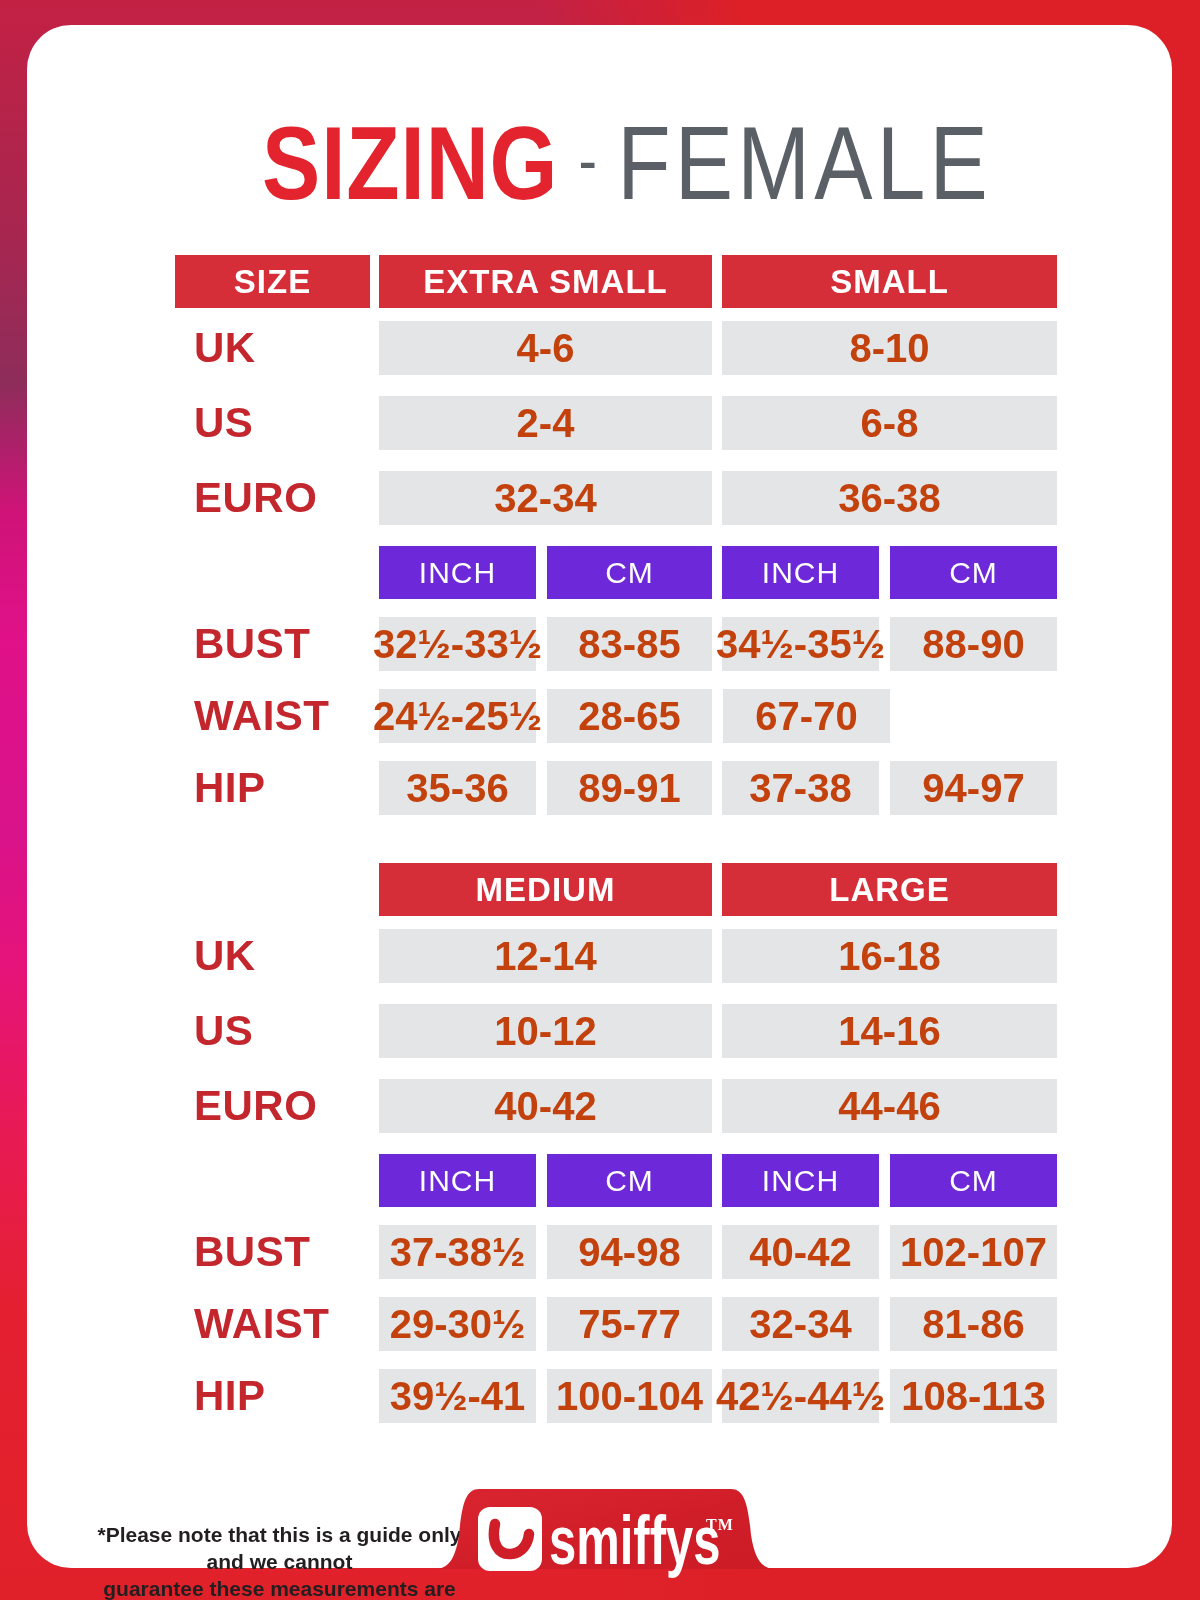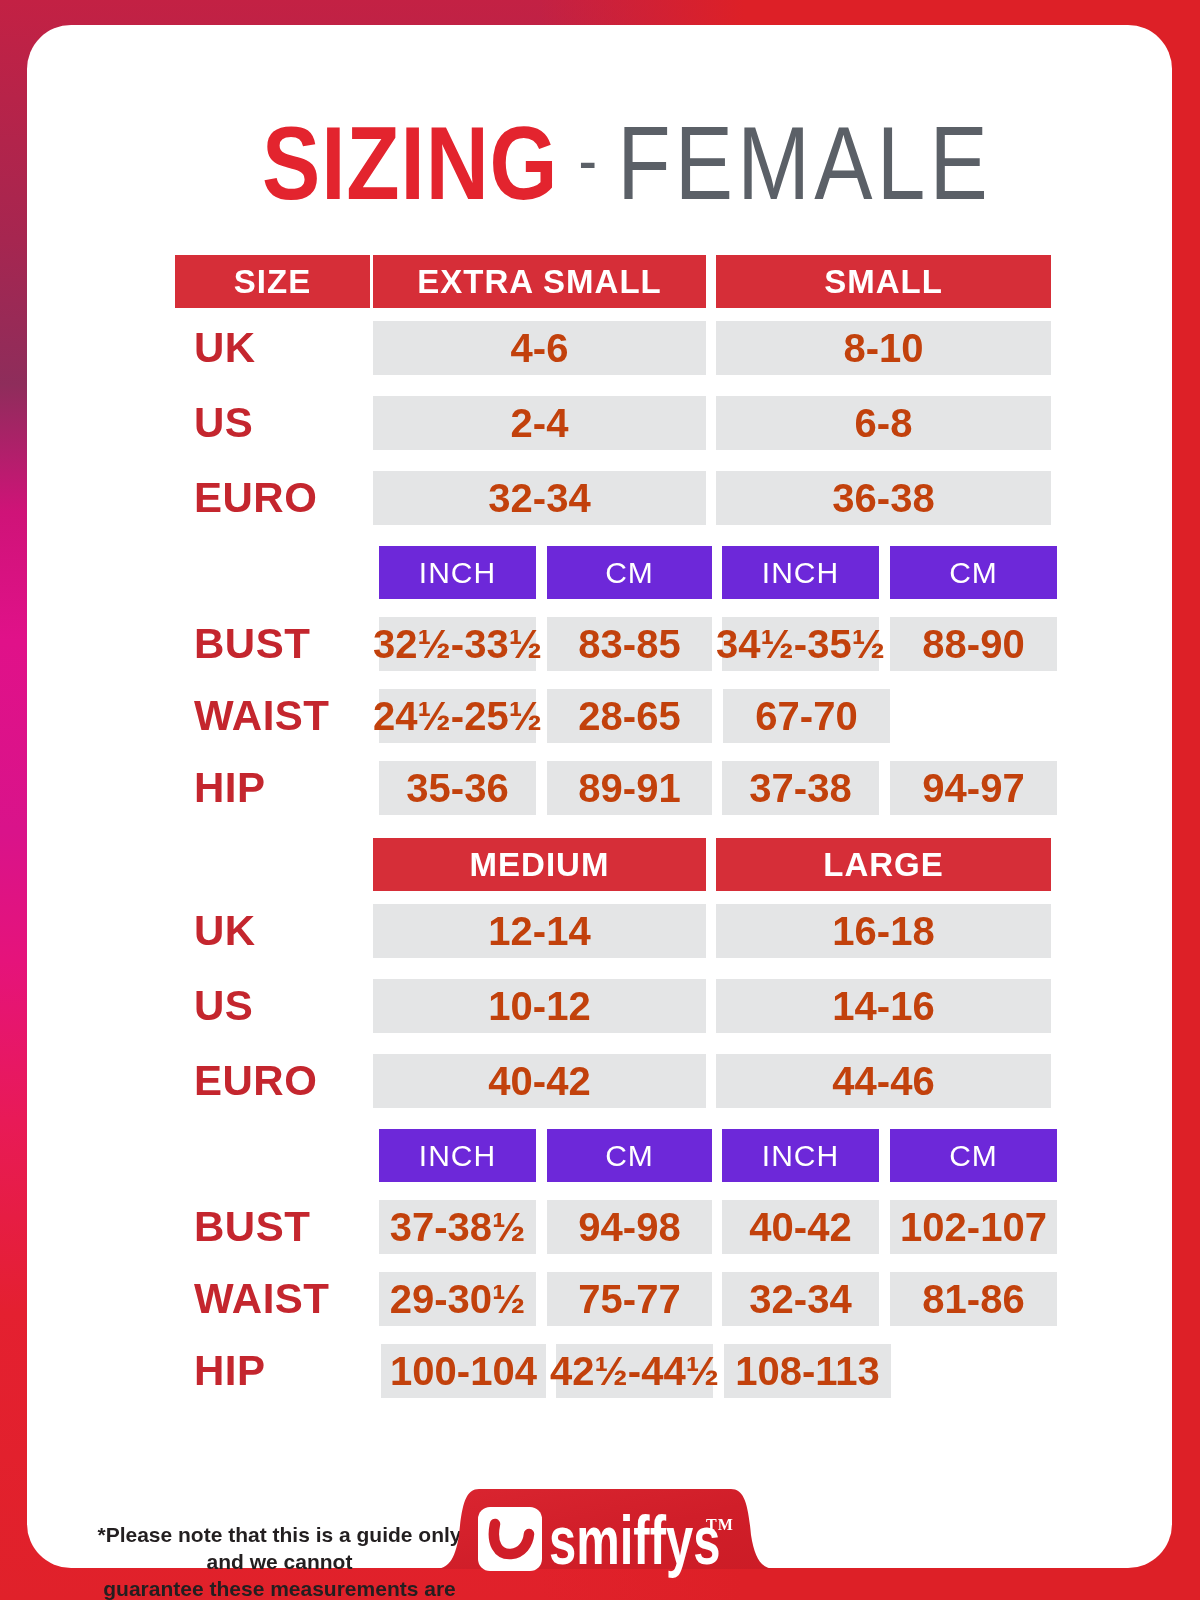--- a/index.html
+++ b/index.html
@@ -27,33 +27,33 @@
     position:absolute;left:0;top:86px;width:1200px;
     display:flex;justify-content:center;align-items:center;gap:24px;
     transform:scaleX(.84);line-height:1;white-space:nowrap;
   }
   .t-red{color:#e3242e;font-weight:700;font-size:104px;letter-spacing:1px;}
   .t-sep{color:#5b6067;font-weight:400;font-size:66px;padding-bottom:6px;}
   .t-gray{color:#5b6067;font-weight:400;font-size:104px;letter-spacing:5px;}
   
   .table{position:absolute;left:148px;width:882px;}
   .table1{top:230px;}
-  .table2{top:813px;}
+  .table2{top:838px;}
   .trow{display:flex;}
   .mb13{margin-bottom:13px;}
   .mb21{margin-bottom:21px;}
   .mb18{margin-bottom:18px;}
   .cell{display:flex;align-items:center;justify-content:center;box-sizing:border-box;}
   .red-h{background:#d62e38;color:#ffffff;font-weight:700;font-size:33px;height:53px;letter-spacing:1px;}
   .gray-c{background:#e4e5e6;color:#c2410c;font-weight:700;font-size:40px;height:54px;}
   .unit-h{background:#6d28d9;color:#ffffff;font-weight:400;font-size:30px;height:53px;letter-spacing:1px;}
   .lbl{color:#c4262e;font-weight:700;font-size:42px;height:54px;display:flex;align-items:center;justify-content:flex-start;padding-left:19px;box-sizing:border-box;letter-spacing:0.5px;}
   .spacer{background:transparent;}
   .w-label{width:195px;}
-  .w-a {width:333px;margin-left:3px;}
+  .w-a {width:333px;margin-left:9px;}
   .w-b {width:335px;margin-left:10px;}
   .w-ia{width:157px;margin-left:9px;}
   .w-ca{width:165px;margin-left:11px;}
   .w-ib{width:157px;margin-left:10px;}
   .w-cb{width:167px;margin-left:11px;}
   
   .note{
     position:absolute;left:70px;top:1496px;width:365px;
     text-align:center;color:#231f20;font-weight:700;font-size:21px;line-height:27px;
   }
@@ -190,20 +190,21 @@
       <div class="trow mb18">
         <div class="lbl w-label">WAIST</div>
         <div class="cell gray-c w-ia">29-30½</div>
         <div class="cell gray-c w-ca">75-77</div>
         <div class="cell gray-c w-ib">32-34</div>
         <div class="cell gray-c w-cb">81-86</div>
       </div>
 
       <div class="trow">
         <div class="lbl w-label">HIP</div>
+        <div class="cell gray-c w-ia">39½-41</div>
         <div class="cell gray-c w-ca">100-104</div>
         <div class="cell gray-c w-ib">42½-44½</div>
         <div class="cell gray-c w-cb">108-113</div>
       </div>
     </div>
 
     <div class="note">
       <div>*Please note that this is a guide only and we cannot</div>
       <div>guarantee these measurements are exact.</div>
     </div>

